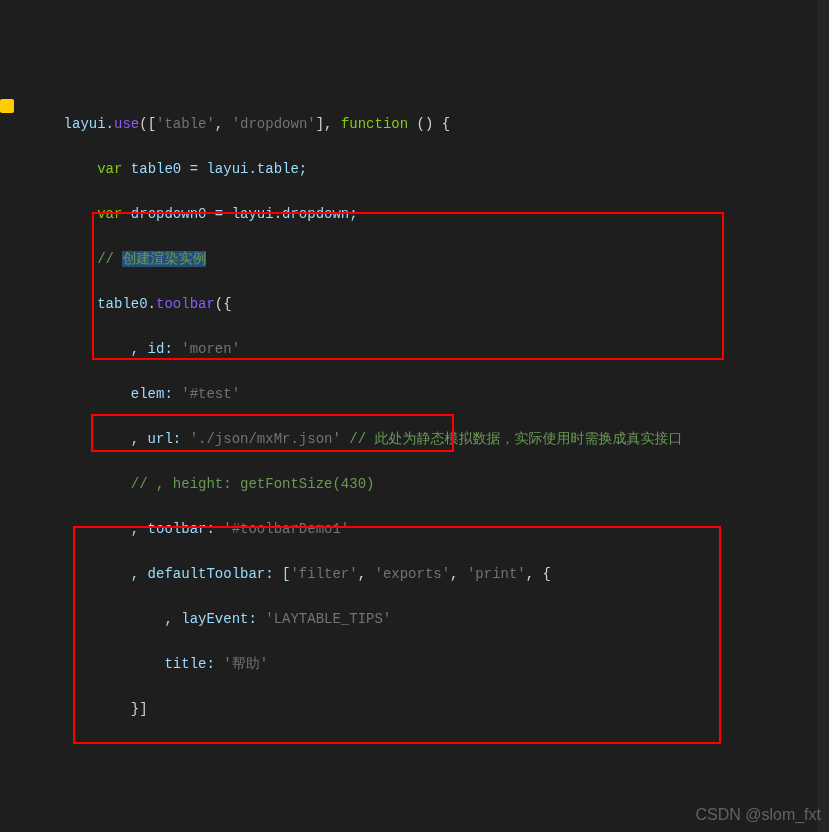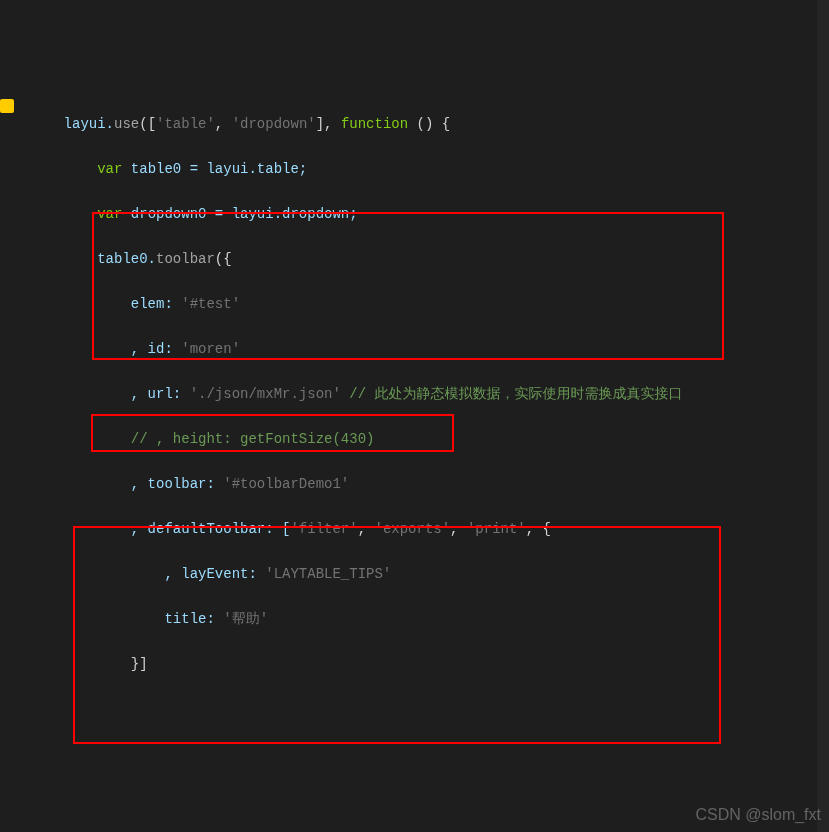--- a/index.html
+++ b/index.html
@@ -16,21 +16,21 @@
   white-space: pre;
 }
 .editor {
   padding: 0 0 0 30px;
   position: relative;
 }
 .line { display: block; height: 22.5px; }
 .comment { color: #6a9955; }
 .keyword { color: #84cc16; }
 .ident { color: #9cdcfe; }
-.func { color: #a3a3a3; }
+.func { color: #8b5cf6; }
 .string { color: #737373; }
 .punct { color: #d4d4d4; }
 .sel {
   background: #264f78;
 }
 .gutter-marker {
   position: absolute;
   left: 0; top: 99px;
   width: 14px; height: 14px;
   background: #ffcc00;
@@ -60,23 +60,24 @@
 </style>
 </head>
 <body>
 
 
 
 <div class="editor">
 <span class="line"><span class="ident">    layui.</span><span class="func">use</span><span class="punct">([</span><span class="string">'table'</span><span class="punct">,</span><span class="string"> 'dropdown'</span><span class="punct">], </span><span class="keyword">function</span><span class="punct"> () {</span></span>
 <span class="line"><span>        </span><span class="keyword">var</span><span class="ident"> table0 = layui.table;</span></span>
 <span class="line"><span>        </span><span class="keyword">var</span><span class="ident"> dropdown0 = layui.dropdown;</span></span>
+<span class="line"><span class="comment">        // </span><span class="comment sel">创建渲染实例</span></span>
 <span class="line"><span class="ident">        table0.</span><span class="func">toolbar</span><span class="punct">({</span></span>
+<span class="line"><span class="ident">            , id: </span><span class="string">'moren'</span></span>
 <span class="line"><span class="ident">            elem: </span><span class="string">'#test'</span></span>
-<span class="line"><span class="ident">            , id: </span><span class="string">'moren'</span></span>
 <span class="line"><span class="ident">            , url: </span><span class="string">'./json/mxMr.json'</span><span class="comment"> // 此处为静态模拟数据，实际使用时需换成真实接口</span></span>
 <span class="line"><span class="comment">            // , height: getFontSize(430)</span></span>
 <span class="line"><span class="ident">            , toolbar: </span><span class="string">'#toolbarDemo1'</span></span>
 <span class="line"><span class="ident">            , defaultToolbar: [</span><span class="string">'filter'</span><span class="punct">, </span><span class="string">'exports'</span><span class="punct">, </span><span class="string">'print'</span><span class="punct">, {</span></span>
 <span class="line"><span class="ident">                , layEvent: </span><span class="string">'LAYTABLE_TIPS'</span></span>
 <span class="line"><span class="ident">                title: </span><span class="string">'帮助'</span></span>
 <span class="line"><span class="punct">            }]</span></span>
 
 
 

